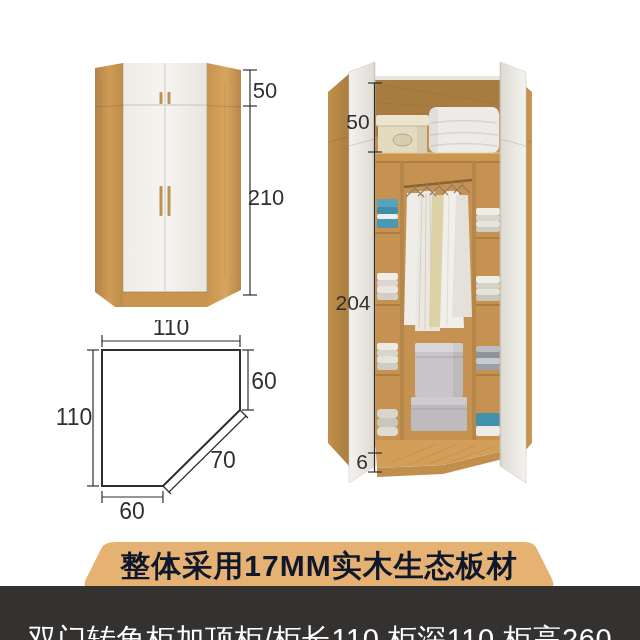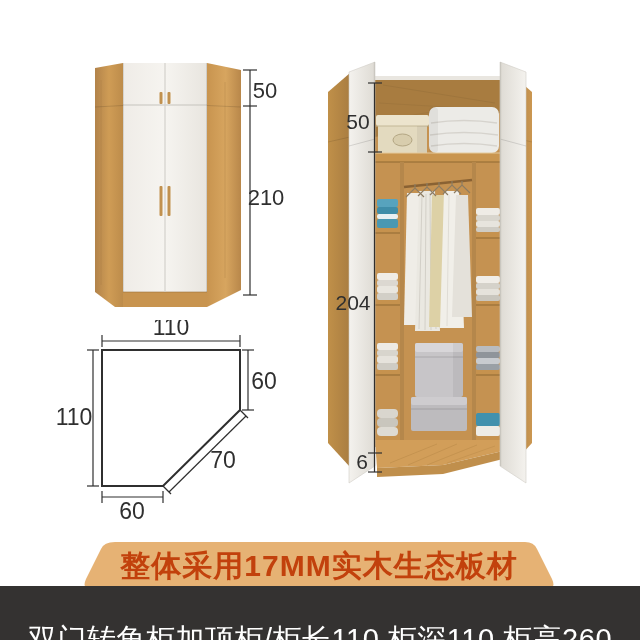--- a/index.html
+++ b/index.html
@@ -12,21 +12,21 @@
   svg text{
     font-family:"Liberation Sans","DejaVu Sans",sans-serif;
     fill:#2f2f2f;
   }
   .banner{
     left:83px;top:522px;width:472px;height:48px;
   }
   .banner-text{
     position:absolute;left:0;top:0;width:100%;height:100%;
     display:flex;align-items:center;justify-content:center;
-    font-size:30px;font-weight:700;color:#c2410c;letter-spacing:1px;
+    font-size:30px;font-weight:700;color:#0f172a;letter-spacing:1px;
   }
   .footer{
     left:0;top:566px;width:640px;height:74px;background:#343231;
     display:flex;justify-content:center;align-items:flex-end;padding-top:20px;
     box-sizing:border-box;
   }
   .footer-text{
     font-size:29px;color:#ffffff;letter-spacing:0.5px;white-space:nowrap;
   }
   .dim{stroke:#2f2f2f;stroke-width:1.2;}

